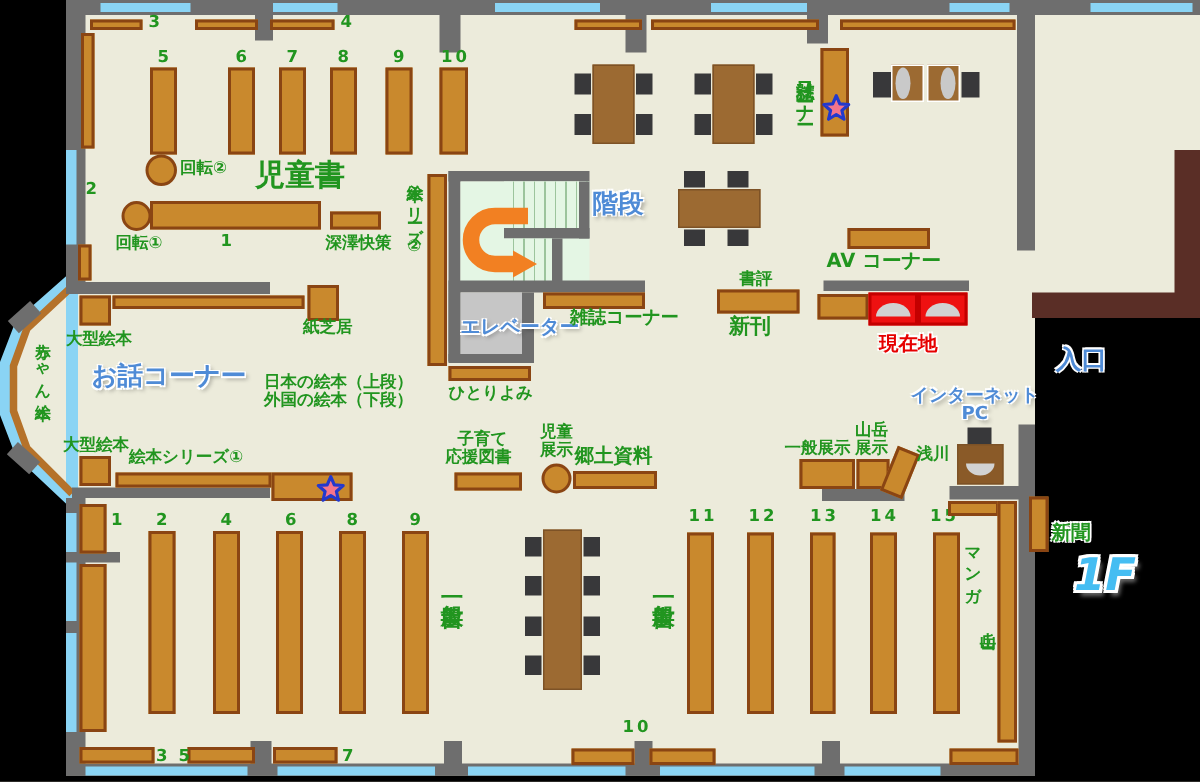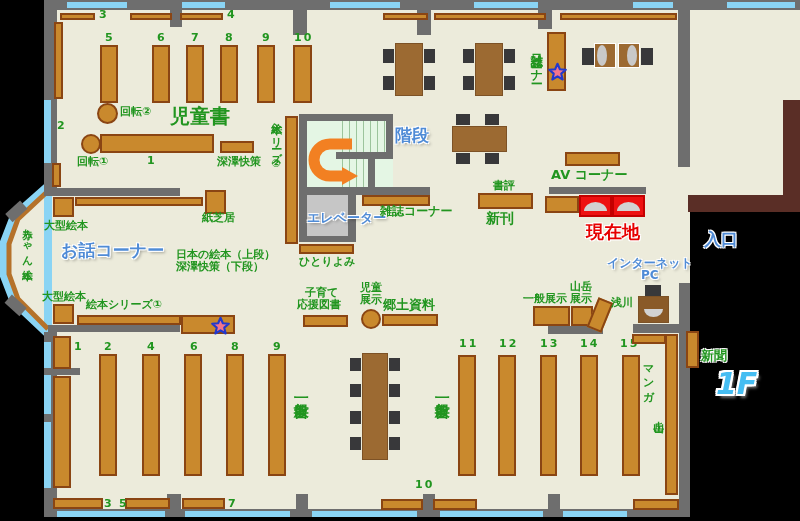--- a/index.html
+++ b/index.html
@@ -148,21 +148,21 @@
   <div class="shelf" style="left:52px;top:163px;width:9px;height:24px;"></div>
   <div class="shelf" style="left:75px;top:197px;width:128px;height:9px;"></div>
   <div class="shelf" style="left:205px;top:190px;width:21px;height:24px;"></div>
   <div class="g" style="left:202px;top:212px;">紙芝居</div>
   <div class="shelf" style="left:53px;top:197px;width:21px;height:20px;"></div>
   <div class="g" style="left:44px;top:220px;">大型絵本</div>
 
   <div class="g vt" style="left:22px;top:221px;height:75px;font-size:10.5px;">赤ちゃん絵本</div>
   <div class="b" style="left:61px;top:239px;font-size:17px;">お話コーナー</div>
   <div class="g" style="left:176px;top:249px;">日本の絵本（上段）</div>
-  <div class="g" style="left:176px;top:261px;">深澤快策（下段）</div>
+  <div class="g" style="left:176px;top:261px;">外国の絵本（下段）</div>
   <div class="g" style="left:42px;top:291px;">大型絵本</div>
   <div class="shelf" style="left:53px;top:304px;width:21px;height:20px;"></div>
   <div class="g" style="left:86px;top:299px;">絵本シリーズ①</div>
   <div class="shelf" style="left:77px;top:315px;width:104px;height:10px;"></div>
   <div class="shelf" style="left:181px;top:315px;width:54px;height:19px;"></div>
 
   <div class="shelf" style="left:299px;top:244px;width:55px;height:10px;"></div>
   <div class="g" style="left:299px;top:256px;">ひとりよみ</div>
   <div class="g" style="left:305px;top:287px;">子育て</div>
   <div class="g" style="left:297px;top:299px;">応援図書</div>
@@ -181,21 +181,21 @@
   <div class="g" style="left:493px;top:180px;">書評</div>
   <div class="shelf" style="left:478px;top:193px;width:55px;height:16px;"></div>
   <div class="g" style="left:486px;top:210px;font-size:14px;">新刊</div>
   <div class="shelf" style="left:565px;top:152px;width:55px;height:14px;"></div>
   <div class="g" style="left:551px;top:168px;font-size:13px;">AV コーナー</div>
   <div class="shelf" style="left:545px;top:196px;width:34px;height:17px;"></div>
   <div class="redshelf" style="left:579px;top:195px;width:33px;height:22px;"></div>
   <div class="halfoval" style="left:584px;top:202px;width:23px;height:9px;"></div>
   <div class="redshelf" style="left:612px;top:195px;width:33px;height:22px;"></div>
   <div class="halfoval" style="left:617px;top:202px;width:23px;height:9px;"></div>
-  <div class="r" style="left:586px;top:220px;font-size:18px;">現在地</div>
+  <div class="r" style="left:586px;top:220px;font-size:13px;">現在地</div>
 
   <div class="shelf" style="left:547px;top:32px;width:19px;height:59px;"></div>
   <div class="g vt" style="left:529px;top:44px;height:78px;font-size:12px;">雑誌コーナー</div>
 
   <div class="table" style="left:395px;top:43px;width:28px;height:53px;"></div>
   <div class="chair" style="left:383px;top:49px;width:11px;height:14px;"></div>
   <div class="chair" style="left:383px;top:76px;width:11px;height:14px;"></div>
   <div class="chair" style="left:424px;top:49px;width:11px;height:14px;"></div>
   <div class="chair" style="left:424px;top:76px;width:11px;height:14px;"></div>
   <div class="table" style="left:475px;top:43px;width:28px;height:53px;"></div>

